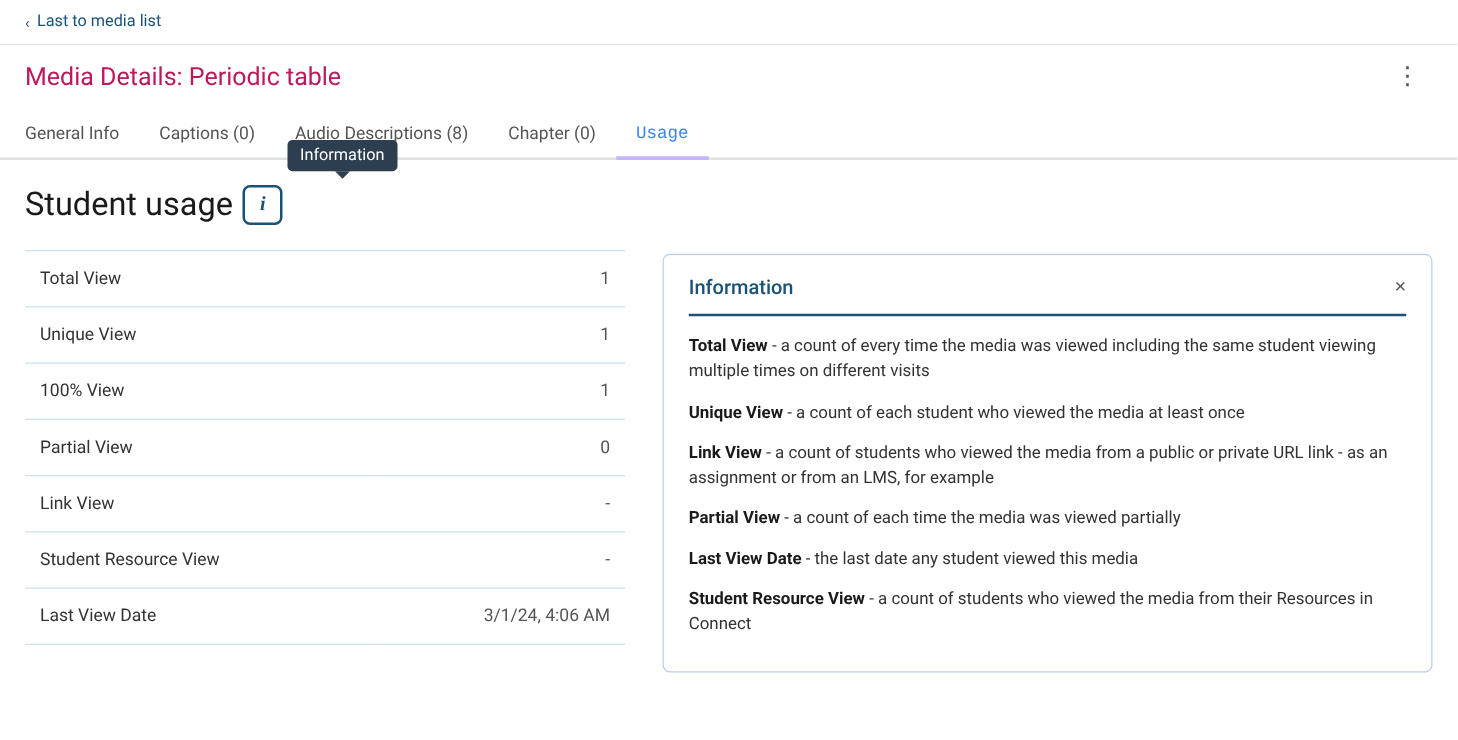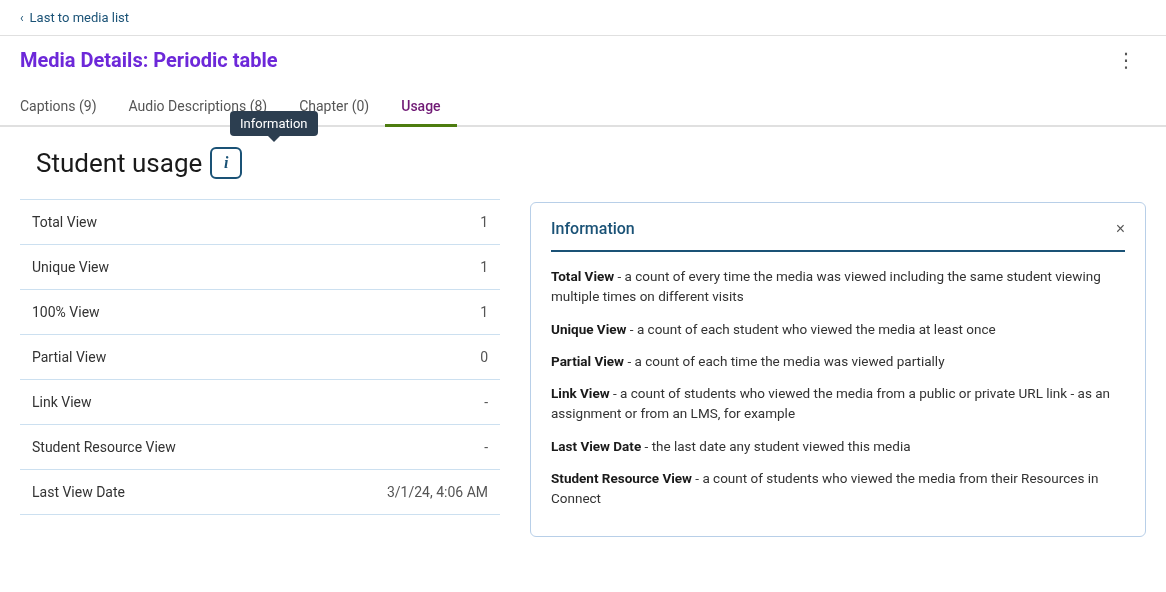--- a/index.html
+++ b/index.html
@@ -33,22 +33,22 @@
 
     .page-header {
       display: flex;
       align-items: center;
       justify-content: space-between;
       padding: 8px 20px 12px;
     }
 
     .page-title {
       font-size: 20px;
-      font-weight: 700;
-      color: #6d28d9;
+      font-weight: 400;
+      color: #be185d;
     }
 
     .more-btn {
       background: none;
       border: none;
       cursor: pointer;
       font-size: 20px;
       color: #555;
       padding: 4px 8px;
       letter-spacing: 2px;
@@ -70,23 +70,24 @@
       border-bottom: 3px solid transparent;
       margin-bottom: -2px;
       white-space: nowrap;
     }
 
     .tab:first-child {
       padding-left: 0;
     }
 
     .tab.active {
-      color: #701a75;
-      border-bottom: 3px solid #4d7c0f;
+      color: #3b82f6;
+      border-bottom: 3px solid #c4b5fd;
       font-weight: 500;
+      font-family: Liberation Mono, monospace;
     }
 
     .main-content {
       padding: 20px 20px;
       display: flex;
       gap: 30px;
       position: relative;
     }
 
     .left-panel {
@@ -98,21 +99,20 @@
       align-items: center;
       gap: 8px;
       margin-bottom: 20px;
       position: relative;
     }
 
     .student-usage-title {
       font-size: 26px;
       font-weight: 400;
       color: #1a1a1a;
-      margin-left: 16px;
     }
 
     .info-btn {
       width: 32px;
       height: 32px;
       border: 2px solid #1a5276;
       border-radius: 6px;
       background: #fff;
       cursor: pointer;
       display: flex;
@@ -234,21 +234,22 @@
   </a>
 </div>
 
 <div class="page-header">
   <h1 class="page-title">Media Details: Periodic table</h1>
   <button class="more-btn">⋮</button>
 </div>
 
 <div class="tabs">
 
-    <div class="tab">Captions (9)</div>
+<div class="tab">General Info</div>
+    <div class="tab">Captions (0)</div>
     <div class="tab">Audio Descriptions (8)</div>
     <div class="tab">Chapter (0)</div>
     <div class="tab active">Usage</div>
   </div>
 
 <div class="main-content">
   <div class="left-panel">
     <div class="student-usage-header">
       <span class="student-usage-title">Student usage</span>
       <button class="info-btn">i</button>
@@ -290,19 +291,19 @@
   </div>
 
   <div class="info-panel">
     <div class="info-panel-header">
       <span class="info-panel-title">Information</span>
       <button class="close-btn">×</button>
     </div>
     <div id="info-items-container">
         <div class="info-item"><strong>Total View</strong> - a count of every time the media was viewed including the same student viewing multiple times on different visits</div>
         <div class="info-item"><strong>Unique View</strong> - a count of each student who viewed the media at least once</div>
+        <div class="info-item"><strong>Link View</strong> - a count of students who viewed the media from a public or private URL link - as an assignment or from an LMS, for example</div>
         <div class="info-item"><strong>Partial View</strong> - a count of each time the media was viewed partially</div>
-        <div class="info-item"><strong>Link View</strong> - a count of students who viewed the media from a public or private URL link - as an assignment or from an LMS, for example</div>
         <div class="info-item"><strong>Last View Date</strong> - the last date any student viewed this media</div>
         <div class="info-item"><strong>Student Resource View</strong> - a count of students who viewed the media from their Resources in Connect</div>
       </div>
   </div>
 </div>
 
 </body></html>

